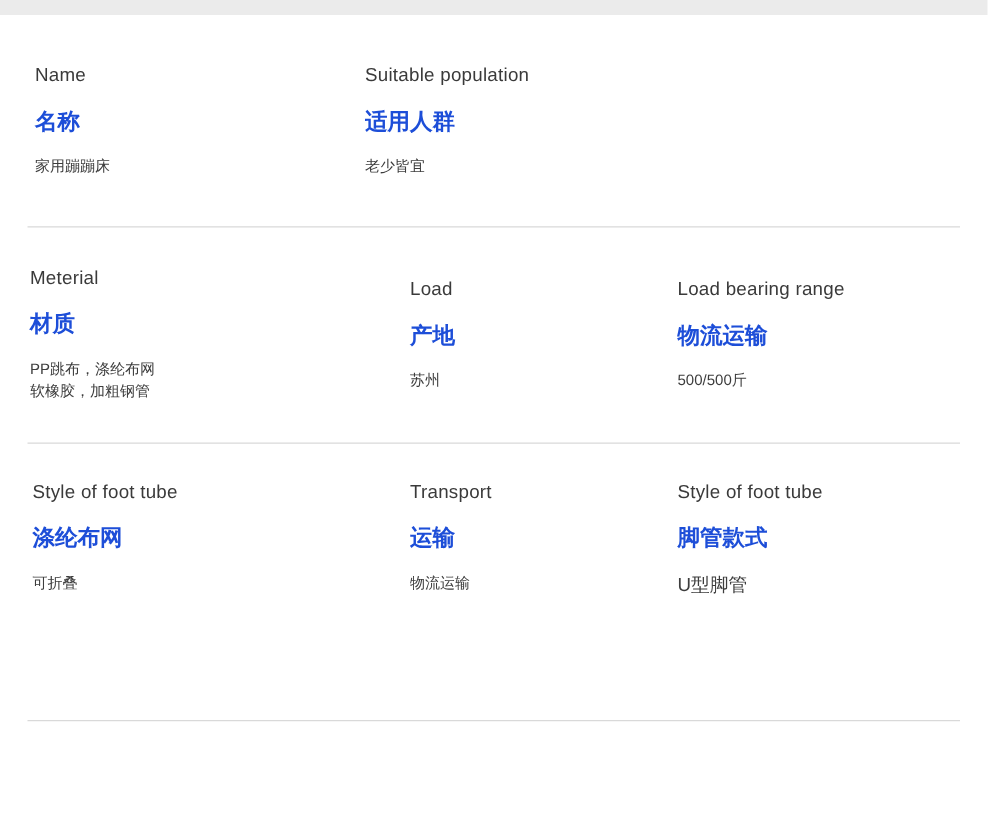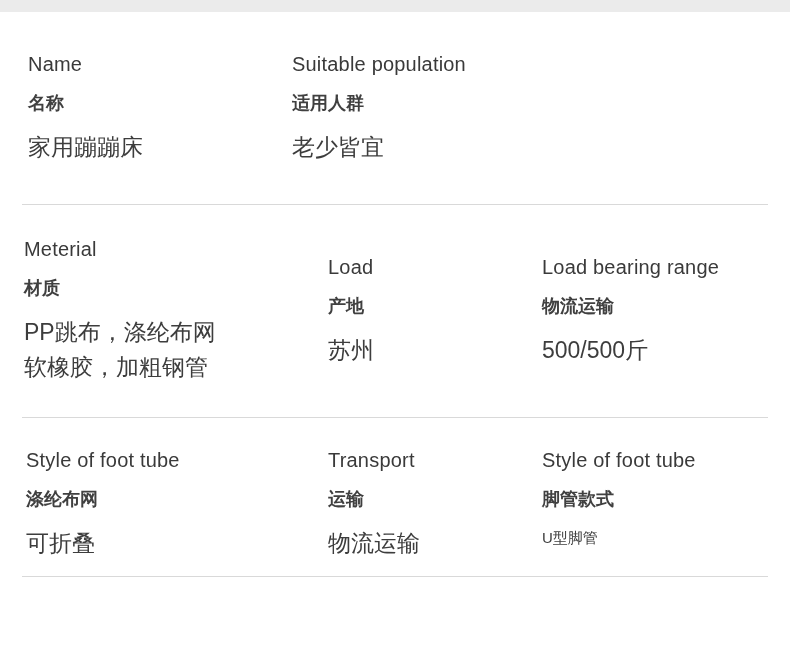--- a/index.html
+++ b/index.html
@@ -63,37 +63,37 @@
   .row-1 .col-a { padding-left: 6px; }
   .row-1 .col-b { padding-left: 24px; }
   .row-2 .col-a { padding-left: 2px; }
   .row-2 .col-b { padding-left: 60px; }
   .row-2 .col-c { padding-left: 28px; }
   .row-3 .col-a { padding-left: 4px; }
   .row-3 .col-b { padding-left: 60px; }
   .row-3 .col-c { padding-left: 28px; }
 
   .label-en {
-    font-size: 20px;
+    font-size: 15px;
     color: #3a3a3a;
     line-height: 1.2;
     letter-spacing: 0.2px;
     font-weight: 400;
     white-space: nowrap;
   }
   .label-cn {
     font-size: 18px;
-    color: #404040;
+    color: #1d4ed8;
     font-weight: bold;
     line-height: 1.2;
     margin-top: 17px;
     white-space: nowrap;
   }
   .value {
-    font-size: 23px;
+    font-size: 12px;
     color: #3d3d3d;
     line-height: 1.55;
     margin-top: 15px;
     font-weight: 400;
     max-width: 220px;
   }
   .value.small {
     font-size: 15px;
   }
   .value.wrap {

